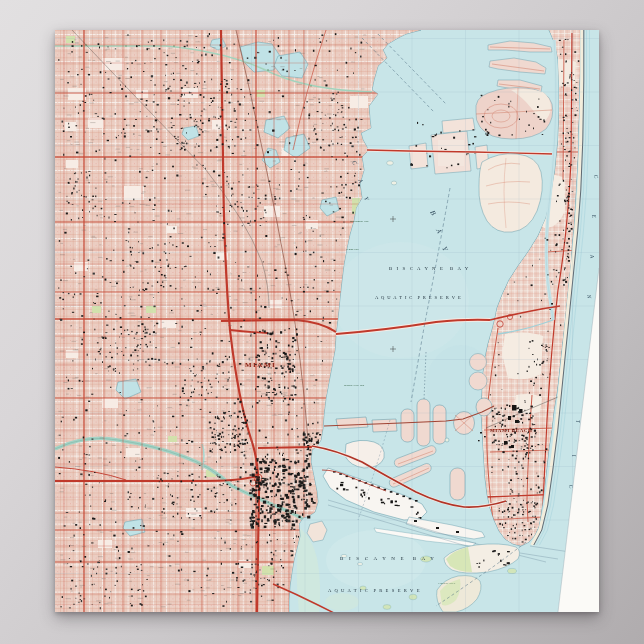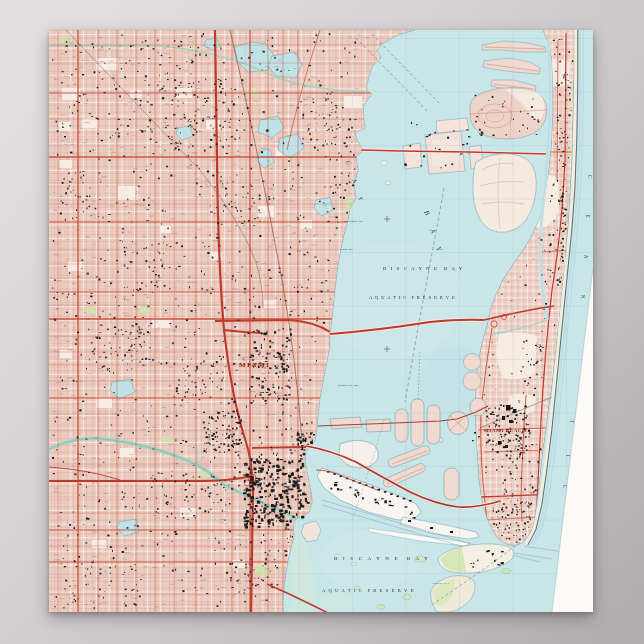--- a/index.html
+++ b/index.html
@@ -1,16 +1,16 @@
 <!DOCTYPE html>
 <html><head><meta charset="utf-8">
 <style>
 html,body{margin:0;padding:0;width:644px;height:644px;overflow:hidden;font-family:"Liberation Sans",sans-serif;}
 #scene{position:relative;width:644px;height:644px;background:linear-gradient(129deg, #e2e0e1 0%, #d9d6d8 30%, #cbc8ca 58%, #bcb9bb 80%, #b0acae 100%);}
-#poster{position:absolute;left:49px;top:30px;width:544px;height:582px;background:#fbfaf7;box-shadow:0 6px 14px rgba(55,50,55,0.38),0 2px 4px rgba(55,50,55,0.28);text-align:center;}
+#poster{position:absolute;left:55px;top:30px;width:544px;height:582px;background:#fbfaf7;box-shadow:0 6px 14px rgba(55,50,55,0.38),0 2px 4px rgba(55,50,55,0.28);text-align:center;}
 svg{display:block}
 </style></head>
 <body>
 
 <div id="scene">
 
 <div id="poster">
 <svg width="544" height="582" viewBox="49 30 544 582">
 <defs>
 <pattern id="pg" width="6.4" height="6.8" patternUnits="userSpaceOnUse">

